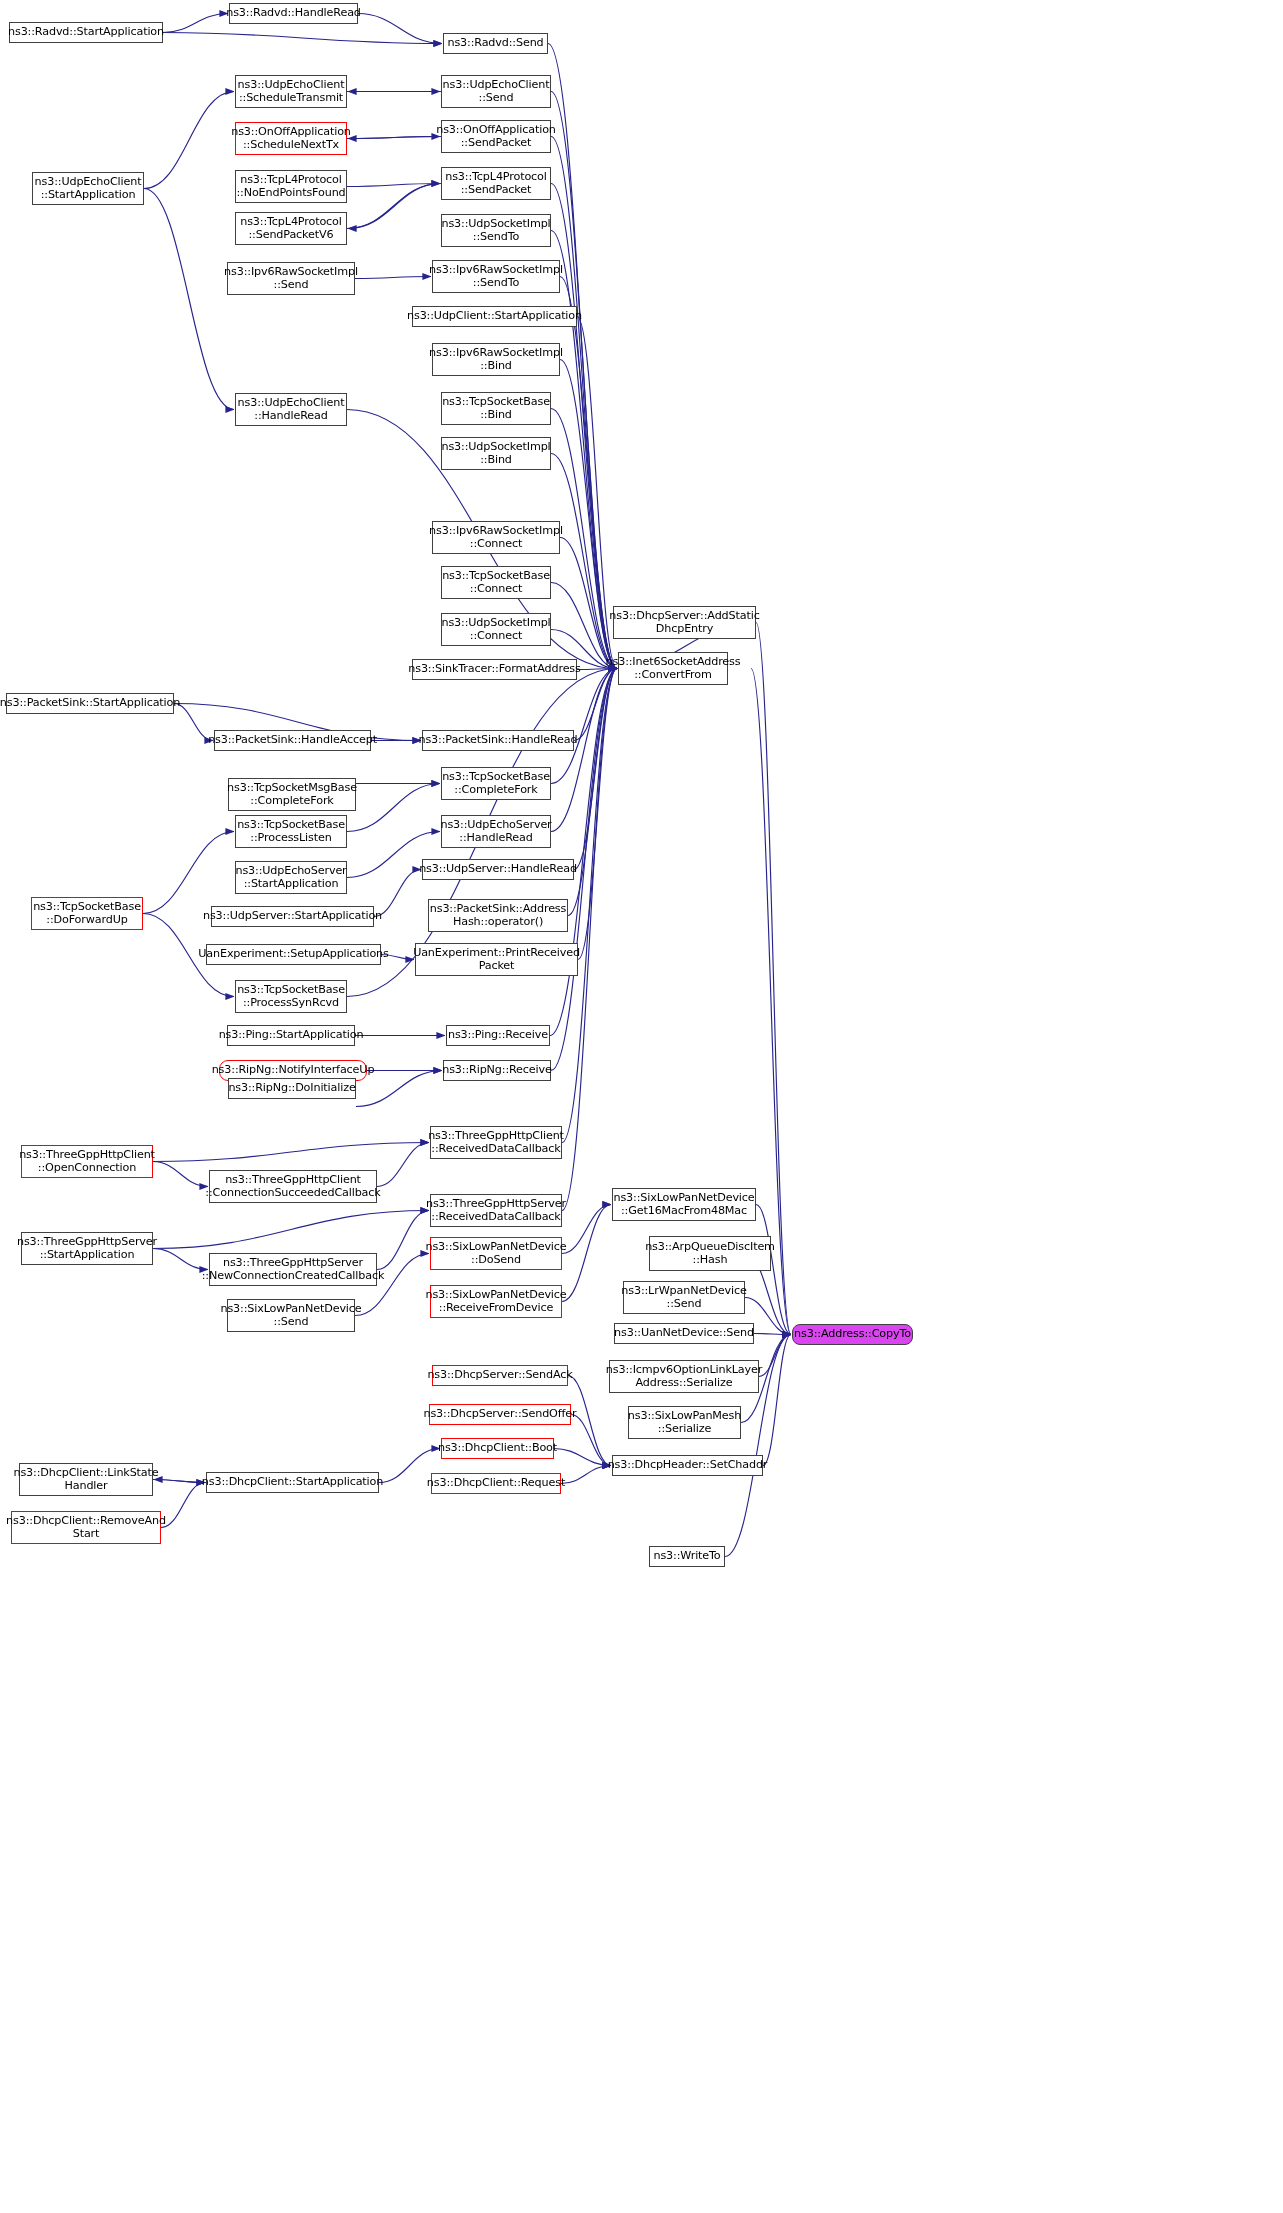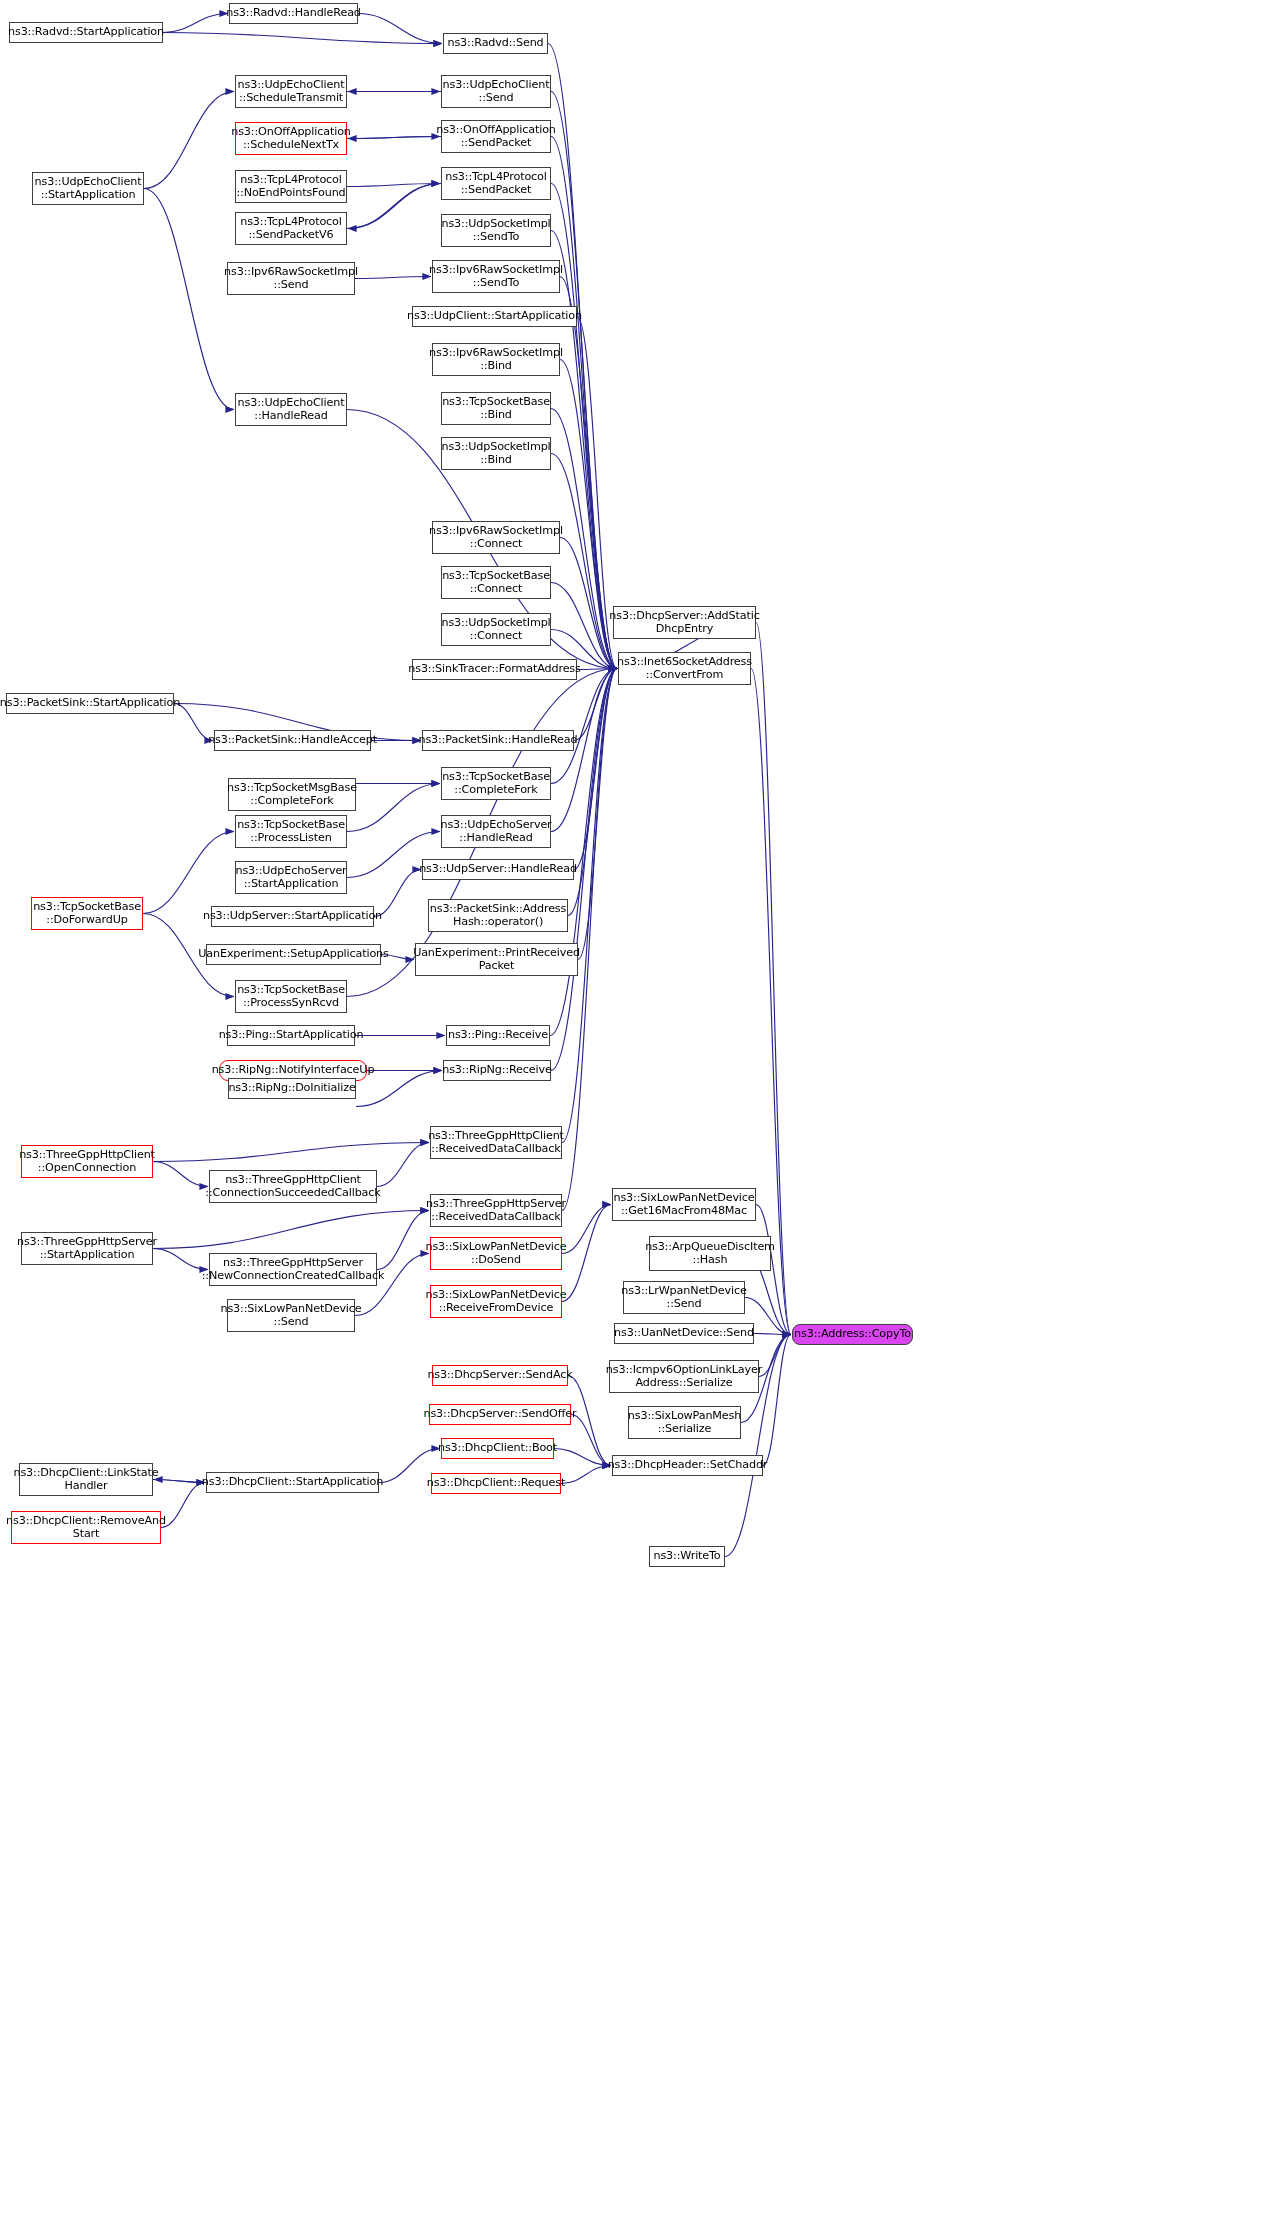--- a/index.html
+++ b/index.html
@@ -157,21 +157,21 @@
 ::HandleRead</div>
       <div class="node" style="left: 432px; top: 521px; width: 128px; height: 33px;">ns3::Ipv6RawSocketImpl
 ::Connect</div>
       <div class="node" style="left: 441px; top: 566px; width: 110px; height: 33px;">ns3::TcpSocketBase
 ::Connect</div>
       <div class="node" style="left: 441px; top: 613px; width: 110px; height: 33px;">ns3::UdpSocketImpl
 ::Connect</div>
       <div class="node" style="left: 613px; top: 606px; width: 143px; height: 33px;">ns3::DhcpServer::AddStatic
 DhcpEntry</div>
       <div class="node" style="left: 412px; top: 659px; width: 165px; height: 21px;">ns3::SinkTracer::FormatAddress</div>
-      <div class="node" style="left: 618px; top: 652px; width: 133px; height: 33px;">ns3::Inet6SocketAddress
+      <div class="node" style="left: 618px; top: 652px; width: 110px; height: 33px;">ns3::Inet6SocketAddress
 ::ConvertFrom</div>
       <div class="node" style="left: 6px; top: 693px; width: 168px; height: 21px;">ns3::PacketSink::StartApplication</div>
       <div class="node" style="left: 214px; top: 730px; width: 157px; height: 21px;">ns3::PacketSink::HandleAccept</div>
       <div class="node" style="left: 422px; top: 730px; width: 152px; height: 21px;">ns3::PacketSink::HandleRead</div>
       <div class="node" style="left: 228px; top: 767px; width: 128px; height: 33px; margin-top: 11px;">ns3::TcpSocketMsgBase
 ::CompleteFork</div>
       <div class="node" style="left: 441px; top: 767px; width: 110px; height: 33px;">ns3::TcpSocketBase
 ::CompleteFork</div>
       <div class="node" style="left: 235px; top: 815px; width: 112px; height: 33px;">ns3::TcpSocketBase
 ::ProcessListen</div>

